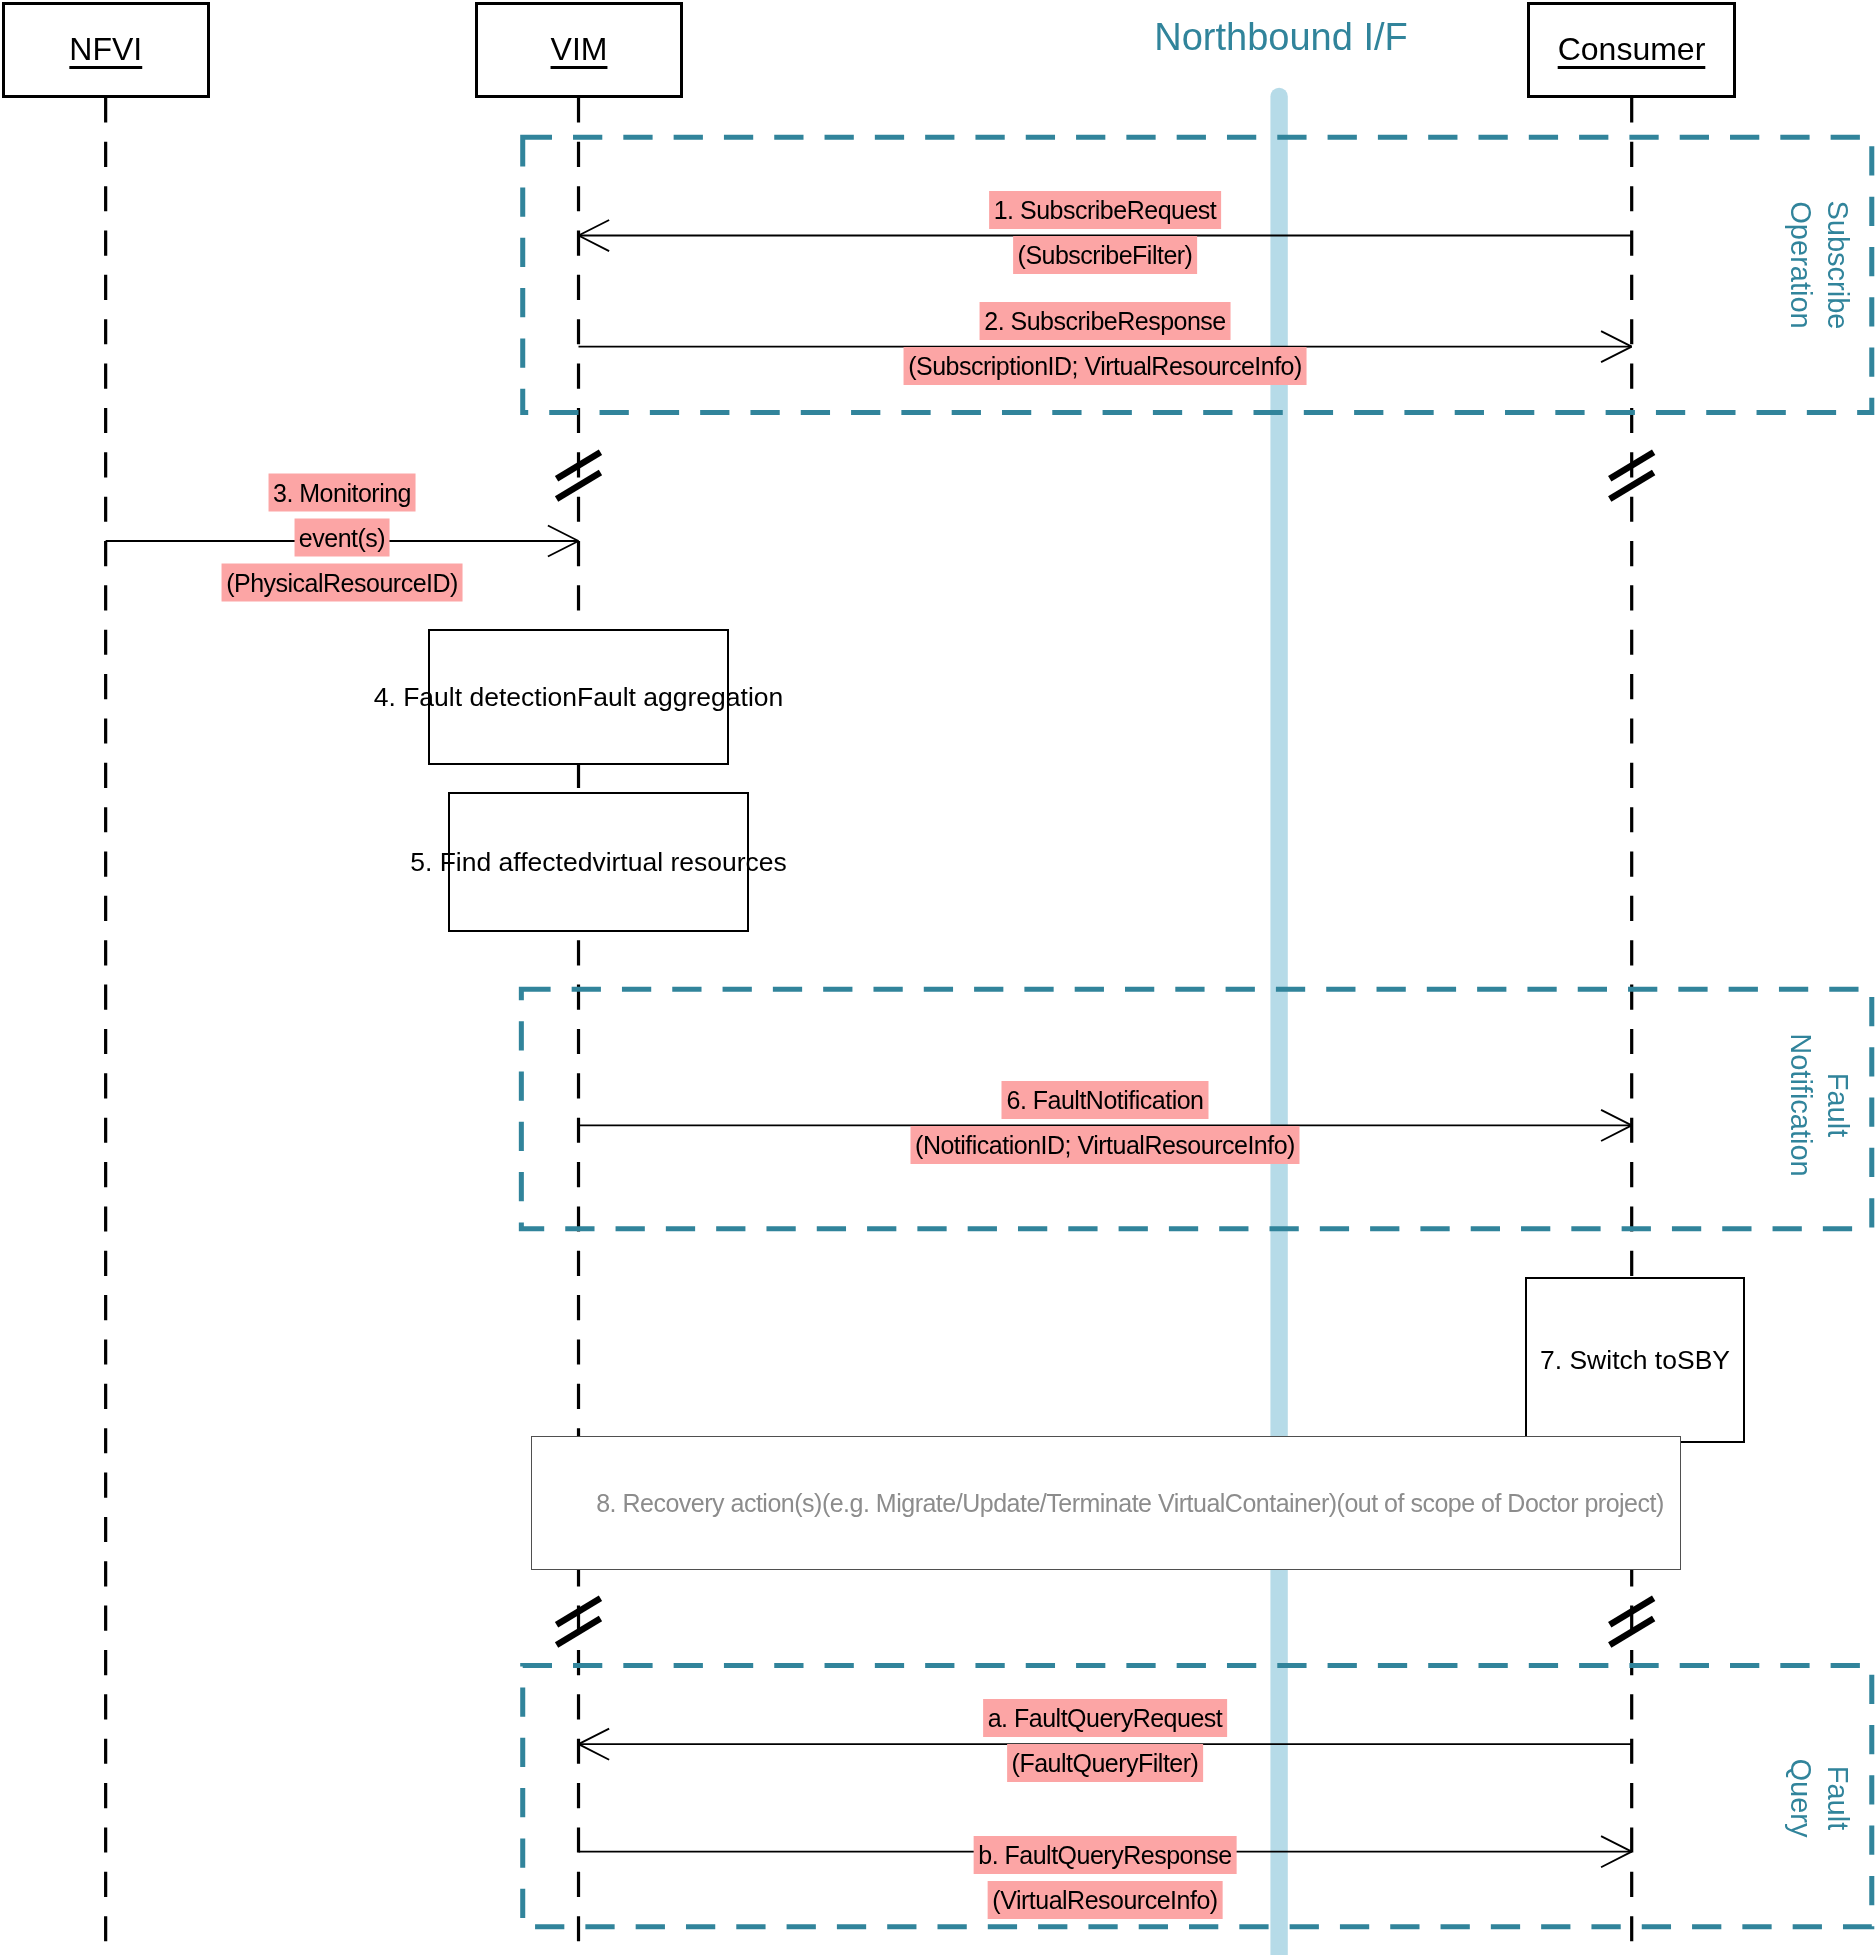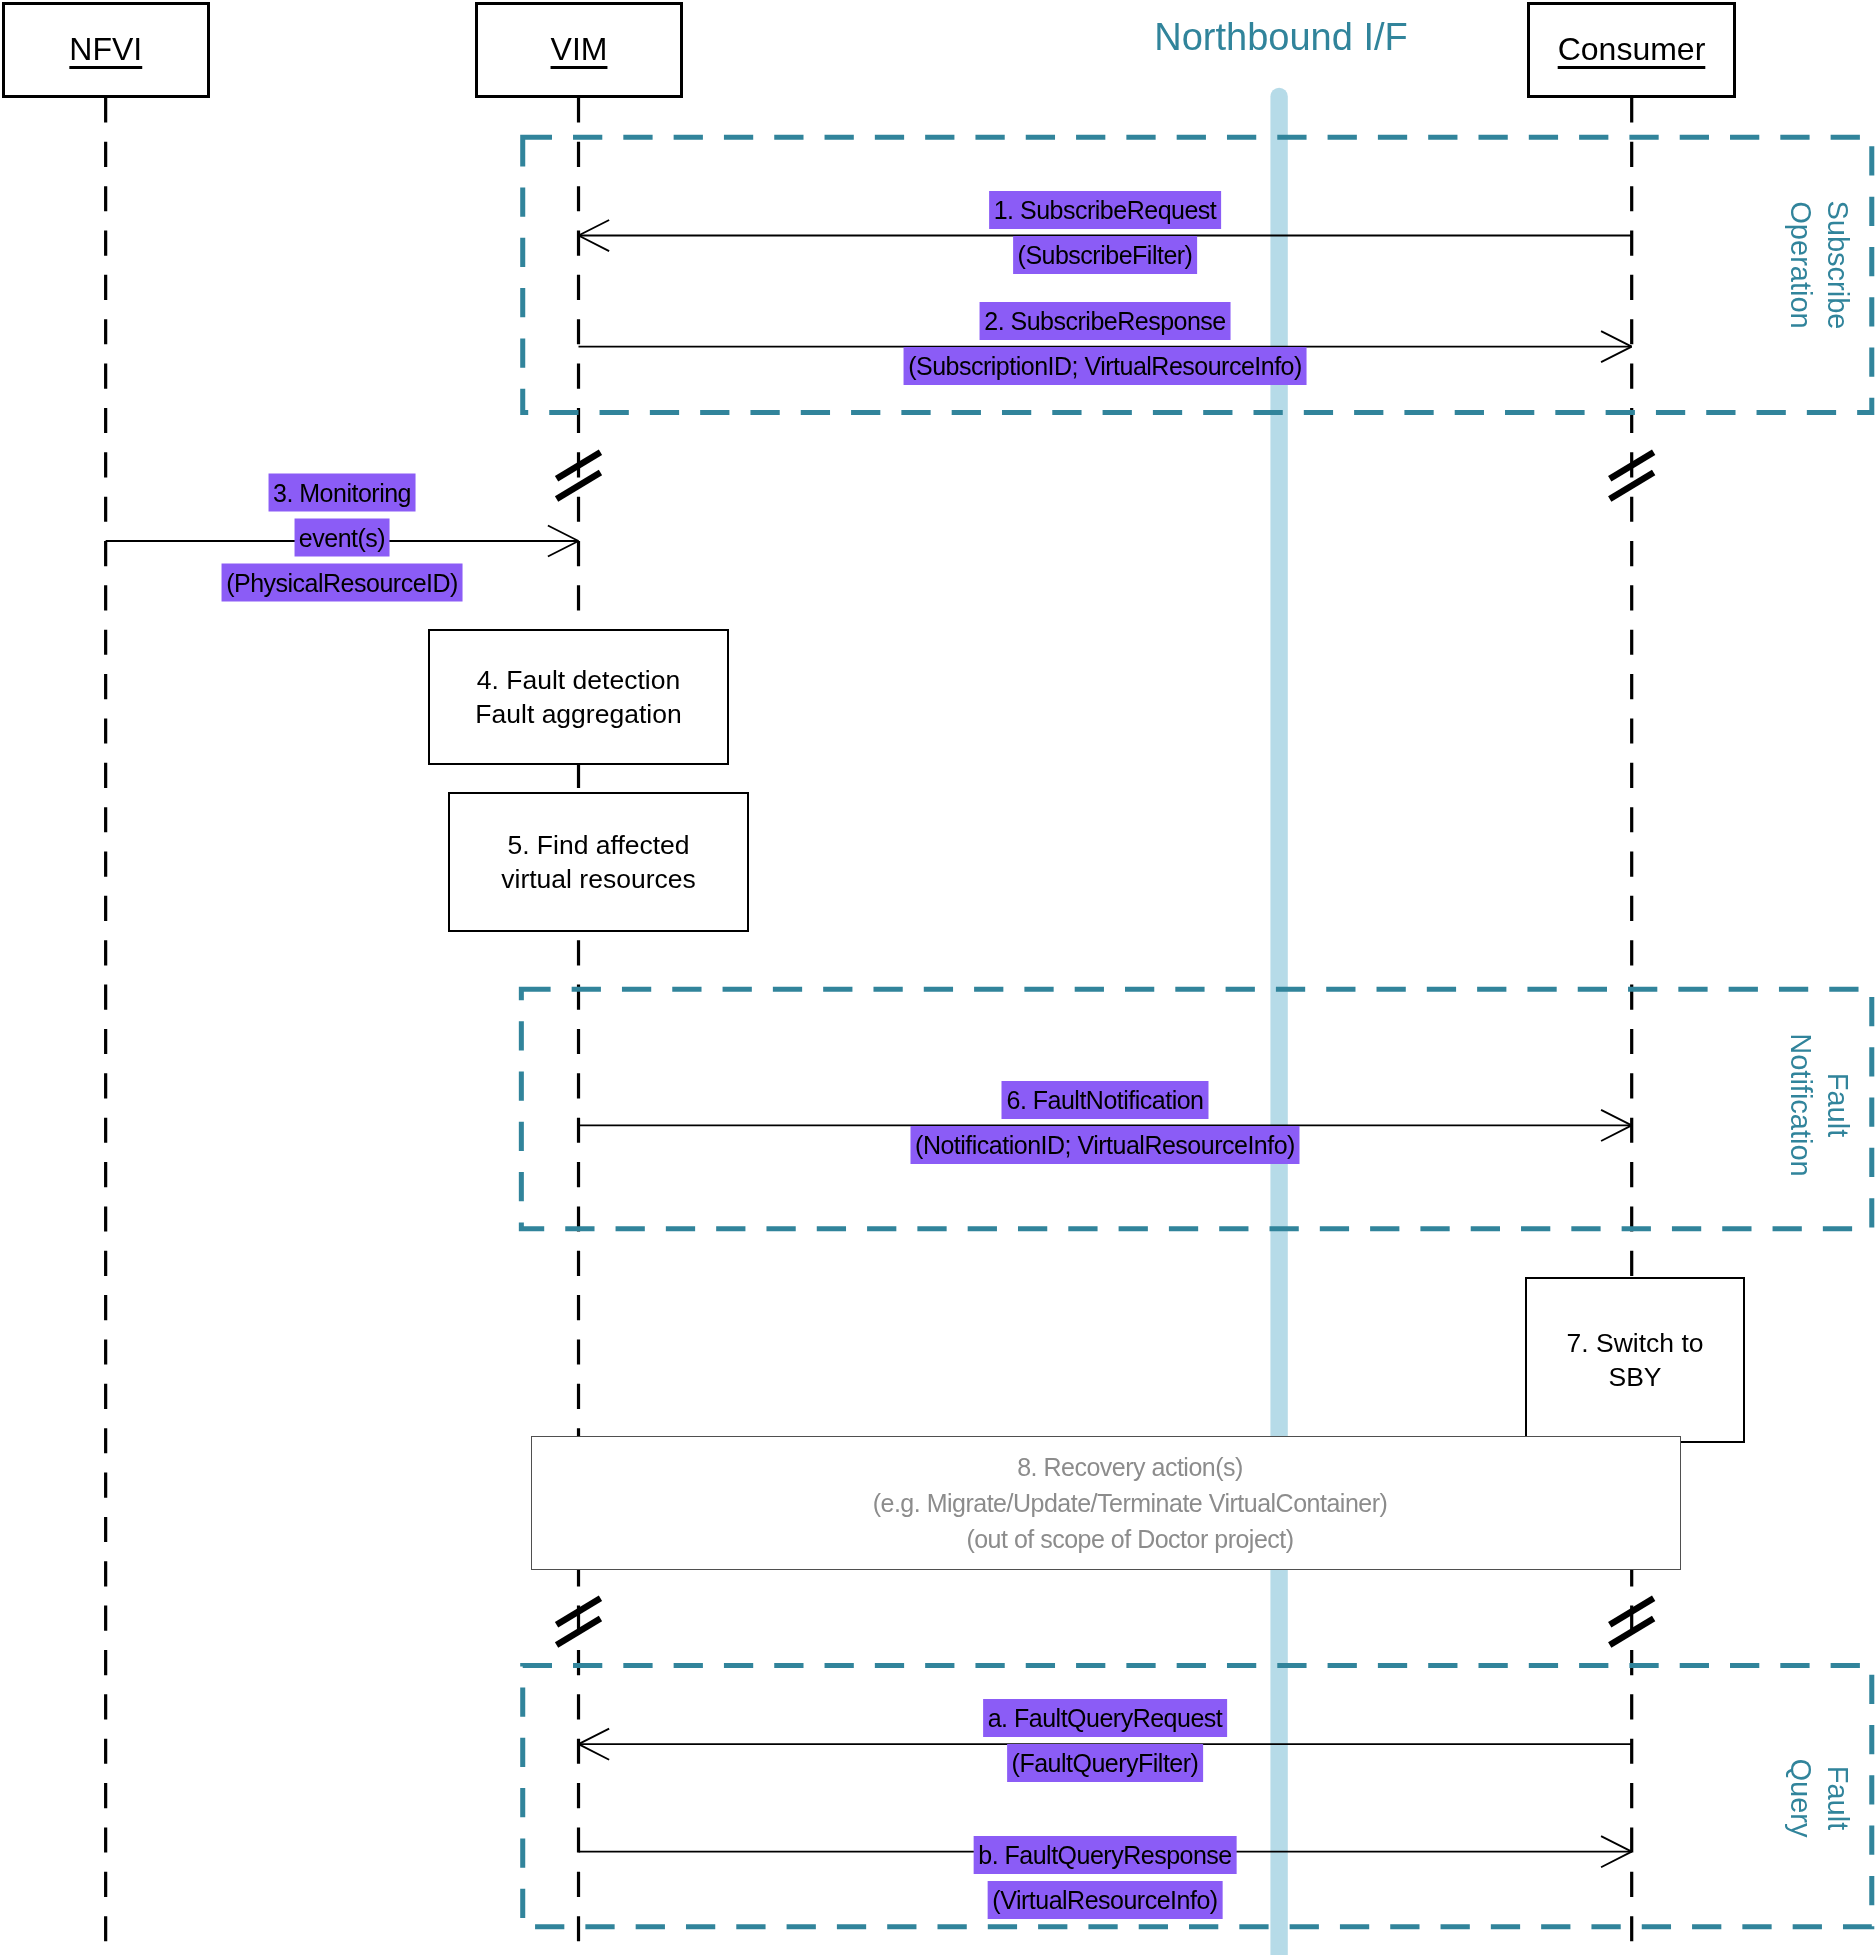--- a/index.html
+++ b/index.html
@@ -22,26 +22,26 @@
     text-decoration-thickness:2.7px;text-underline-offset:6.4px;}
 
   
   .nb-title{position:absolute;top:15.6px;left:1281px;transform:translateX(-50%);
     font-size:38px;color:var(--teal);z-index:5;white-space:nowrap;}
 
   
   .msg{position:absolute;transform:translate(-50%,-50%);text-align:center;
     z-index:6;}
   .msg .ln{display:block;line-height:38px;}
-  .msg .ln span{display:inline-block;background:#8b5cf6;padding:0 4.6px;
+  .msg .ln span{display:inline-block;background:#fca5a5;padding:0 4.6px;
     font-size:25px;letter-spacing:-0.5px;color:var(--ink);white-space:nowrap;}
 
   
   .pbox{position:absolute;background:#fff;border:2.3px solid var(--ink);
-    display:flex;flex-direction:column;align-items:center;justify-content:center;
+    display:flex;flex-direction:row;align-items:center;justify-content:center;
     z-index:6;text-align:center;}
   .pbox .ln{font-size:26.5px;line-height:34px;color:var(--ink);white-space:nowrap;}
   .pbox.gray{border:1.8px solid var(--box8-border);padding-left:48px;}
   .pbox.gray .ln{color:var(--gray-text);font-size:25px;line-height:36px;letter-spacing:-0.5px;}
 
   
   .rot-label{position:absolute;width:192px;height:78px;transform:rotate(90deg);
     text-align:center;color:var(--teal);z-index:6;}
   .rot-label .ln{font-size:29px;line-height:37px;white-space:nowrap;}
 </style>

